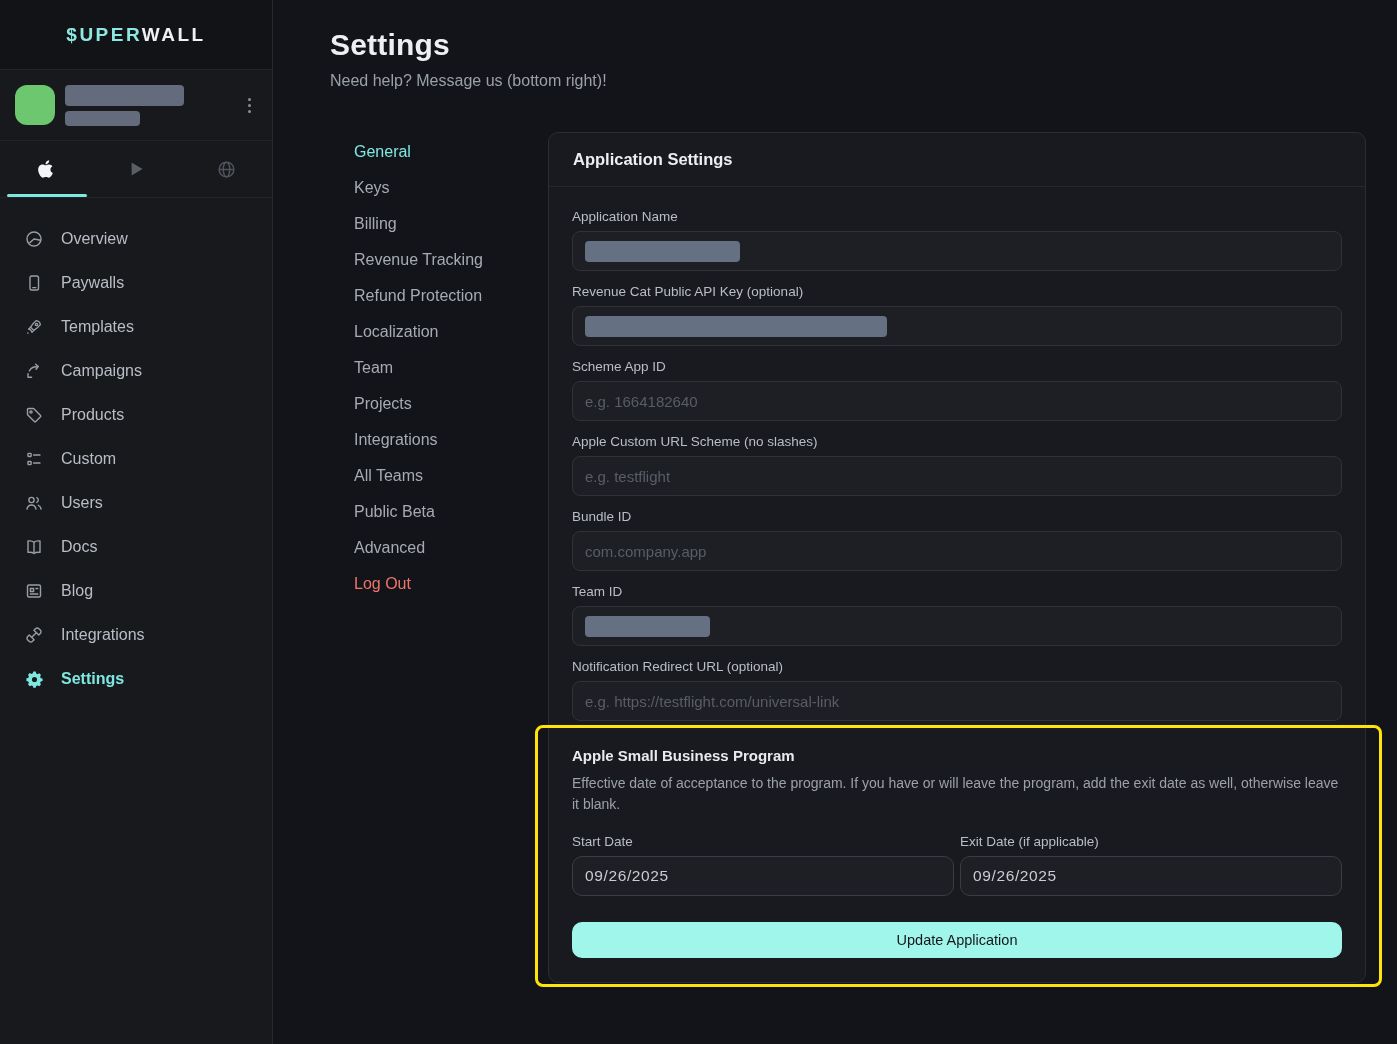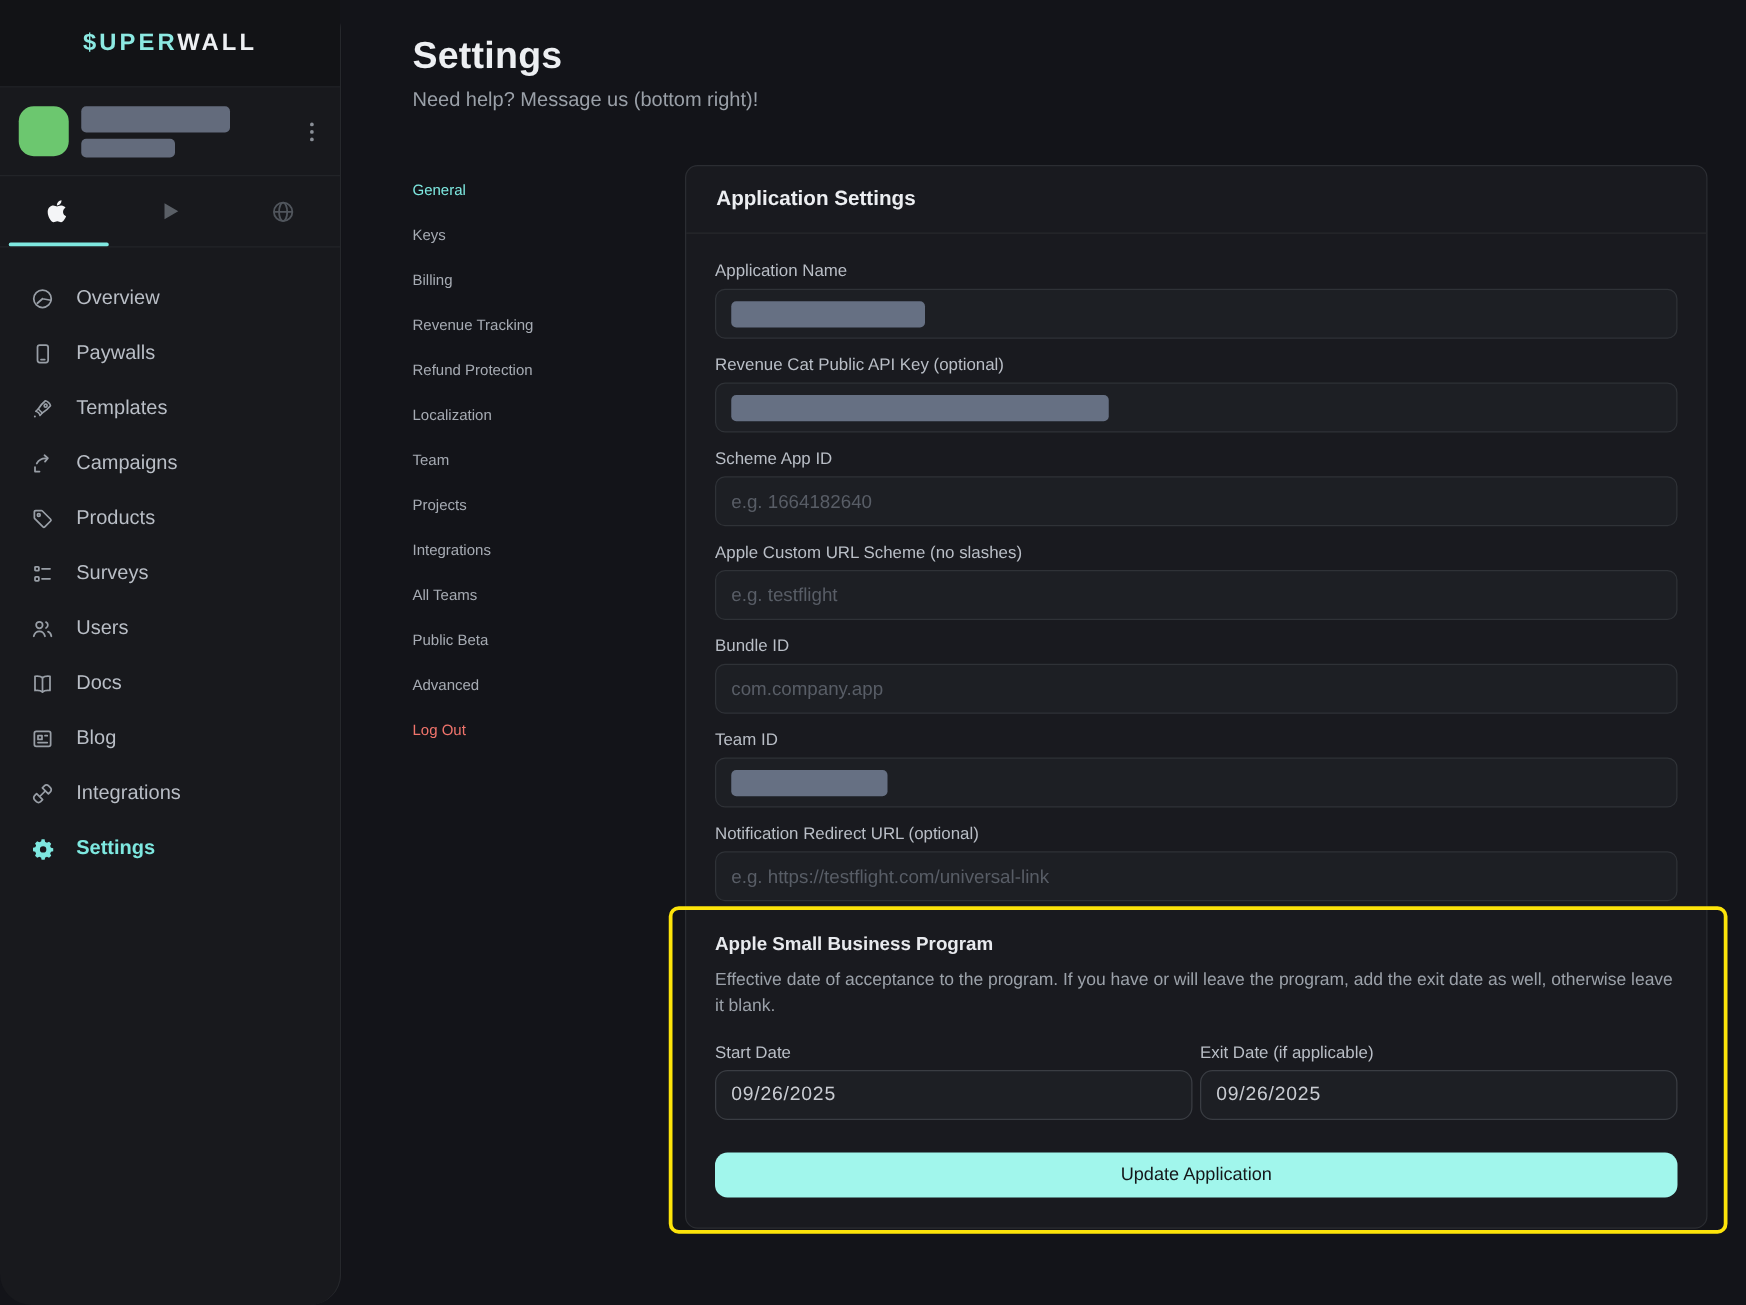--- a/index.html
+++ b/index.html
@@ -6,21 +6,21 @@
   html,body { width:1397px; height:1044px; overflow:hidden; }
   body {
     background:#131419;
     font-family:"Liberation Sans", sans-serif;
     color:#c6cad0;
     position:relative;
   }
   
   .sidebar {
     position:absolute; left:0; top:0; width:273px; height:1044px;
-    background:#18191d; border-right:1px solid #26282c;border-radius:25px;
+    background:#18191d; border-right:1px solid #26282c;
   }
   .logo-band {
     height:70px; display:flex; align-items:center; justify-content:center;
     background:#121316; border-bottom:1px solid #222428;
   }
   .logo { font-size:19px; font-weight:bold; letter-spacing:2.5px; }
   .logo .teal { color:#8ce9e2; }
   .logo .white { color:#eef0f3; }
   .account-row {
     height:71px; display:flex; align-items:center; padding:0 15px;
@@ -43,21 +43,21 @@
   }
   .nav-item .nicon { width:20px; height:20px; color:#989ea6; display:flex; align-items:center; justify-content:center; }
   .nav-item.active { color:#7ee8e0; font-weight:bold; }
   .nav-item.active .nicon { color:#7ee8e0; }
   
   .main { position:absolute; left:273px; top:0; width:1124px; height:1044px; padding:28px 0 0 57px; }
   .page-title { font-size:30px; font-weight:bold; color:#edeff2; letter-spacing:.2px; }
   .page-sub { font-size:16px; color:#9aa0a8; margin-top:10px; }
   .content-row { display:flex; margin-top:42px; }
   .settings-nav { width:218px; flex:0 0 auto; padding-top:2px; }
-  .snav-item { display:block; font-size:12px; line-height:36px; color:#a6abb3; cursor:pointer; }
+  .snav-item { display:block; font-size:16px; line-height:36px; color:#a6abb3; cursor:pointer;margin-left:24px; }
   .snav-item.active { color:#7ee8e0; }
   .snav-item.danger { color:#f0746c; }
   
   .card {
     width:818px; background:#191a1f; border:1px solid #2b2d32; border-radius:10px;
     flex:0 0 auto;
   }
   .card-header { padding:17px 24px; font-size:16.5px; font-weight:bold; color:#eceef1;
     border-bottom:1px solid #27282d; }
   .card-body { padding:22px 23px 24px; }
@@ -191,21 +191,21 @@
     </div>
     <div class="nav-item">
       <span class="nicon">
         <svg width="20" height="20" viewBox="0 0 20 20" fill="none" stroke="currentColor" stroke-width="1.4" stroke-linecap="round">
             <rect x="4" y="4.4" width="3.1" height="3.1" rx=".6"></rect>
             <path d="M9.6 6h6.4"></path>
             <rect x="4" y="12.5" width="3.1" height="3.1" rx=".6"></rect>
             <path d="M9.6 14h6.4"></path>
           </svg>
       </span>
-      <span>Surveys</span>
+      <span>Custom</span>
     </div>
     <div class="nav-item">
       <span class="nicon">
         <svg width="20" height="20" viewBox="0 0 20 20" fill="none" stroke="currentColor" stroke-width="1.4" stroke-linecap="round">
             <circle cx="7.5" cy="7" r="2.6"></circle>
             <path d="M3 16c.6-2.6 2.4-4 4.5-4s3.9 1.4 4.5 4"></path>
             <path d="M12.8 4.7a2.6 2.6 0 0 1 0 4.7"></path>
             <path d="M14.4 12.3c1.5.5 2.3 1.7 2.7 3.7"></path>
           </svg>
       </span>

